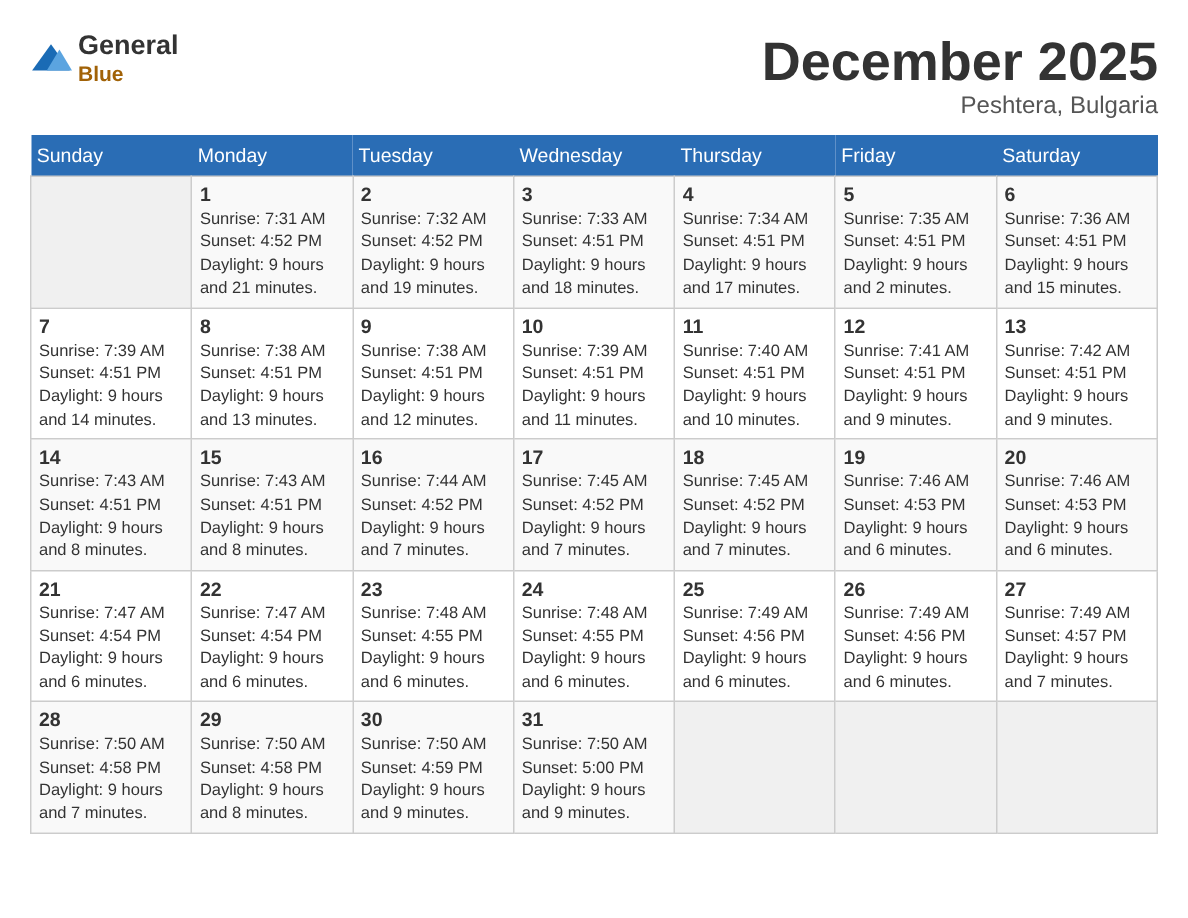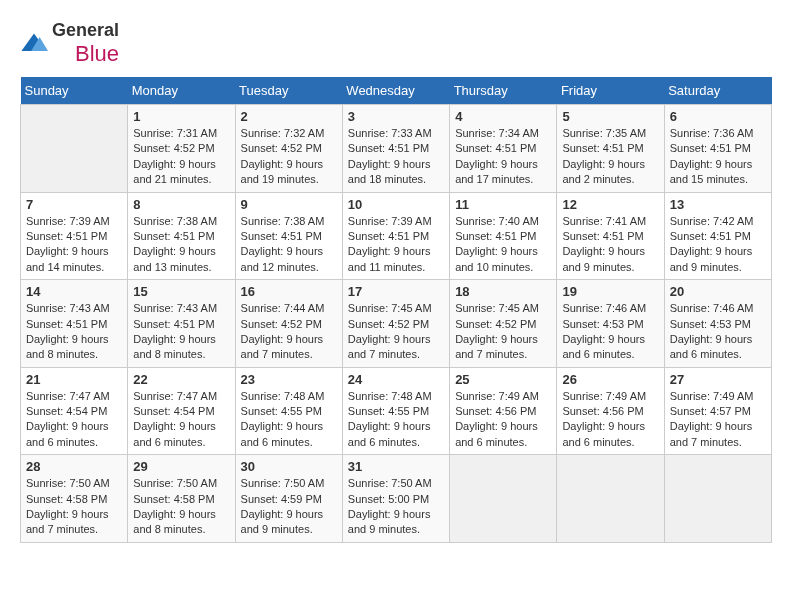--- a/index.html
+++ b/index.html
@@ -13,21 +13,20 @@
     .header-section {
       display: flex;
       justify-content: space-between;
       align-items: flex-start;
       margin-bottom: 10px;
     }
     .logo {
       display: flex;
       align-items: center;
       gap: 4px;
-      text-align: right;
     }
     .logo-icon {
       width: 28px;
       height: 28px;
     }
     .title-section {
       text-align: right;
     }
     .month-title {
       font-size: 36px;
@@ -85,22 +84,26 @@
 <body>
 
 <div class="header-section">
   <div class="logo">
     <svg class="logo-icon" viewBox="0 0 40 40" width="40" height="40">
       <polygon points="20,5 38,30 2,30" fill="#1a6bb5"></polygon>
       <polygon points="28,10 40,30 16,30" fill="#5ba4e0"></polygon>
     </svg>
     <div>
       <span style="font-size:18px;font-weight:bold;color:#333;">General</span><br>
-      <span style="font-size:22px;font-weight:normal;color:#be185d;">Blue</span>
+      <span style="font-size:14px;font-weight:bold;color:#a16207;">Blue</span>
     </div>
+  </div>
+  <div class="title-section">
+    <div class="month-title">December 2025</div>
+    <div class="location-title">Peshtera, Bulgaria</div>
   </div>
 </div>
 
 <table>
   <thead>
     <tr>
     <th>Sunday</th>
         <th>Monday</th>
         <th>Tuesday</th>
         <th>Wednesday</th>

